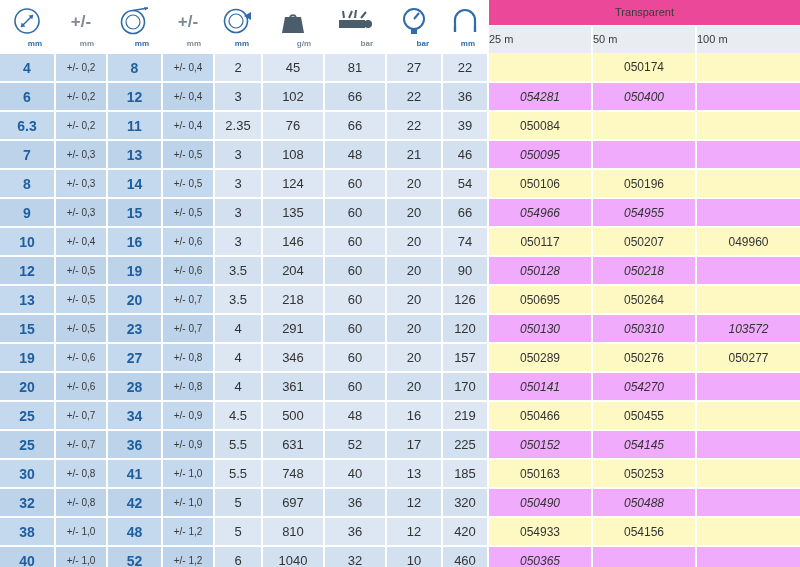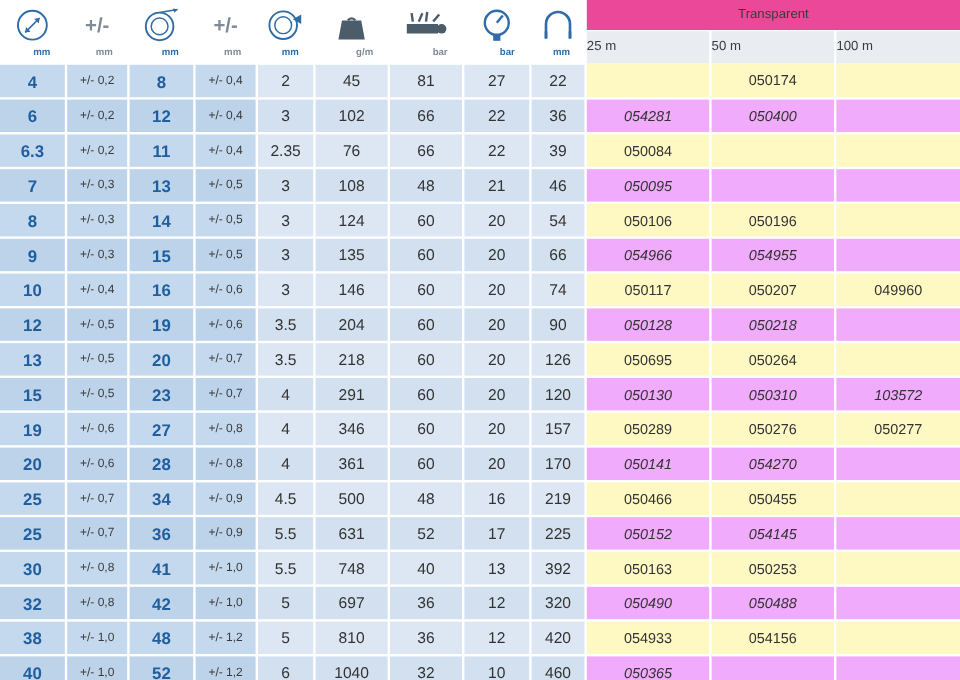--- a/index.html
+++ b/index.html
@@ -454,21 +454,21 @@
 
     <tr>
       <td class="c bluebold">30</td>
       <td class="c tol">+/- 0,8</td>
       <td class="c bluebold">41</td>
       <td class="c tol">+/- 1,0</td>
       <td class="c num">5.5</td>
       <td class="c num">748</td>
       <td class="c num">40</td>
       <td class="c num">13</td>
-      <td class="c num">392</td>
+      <td class="c num">185</td>
       <td class="c code">050163</td>
       <td class="c code">050253</td>
       <td class="c code last"></td>
     </tr>
 
     <tr>
       <td class="c bluebold alt">32</td>
       <td class="c tol alt">+/- 0,8</td>
       <td class="c bluebold alt">42</td>
       <td class="c tol alt">+/- 1,0</td>

